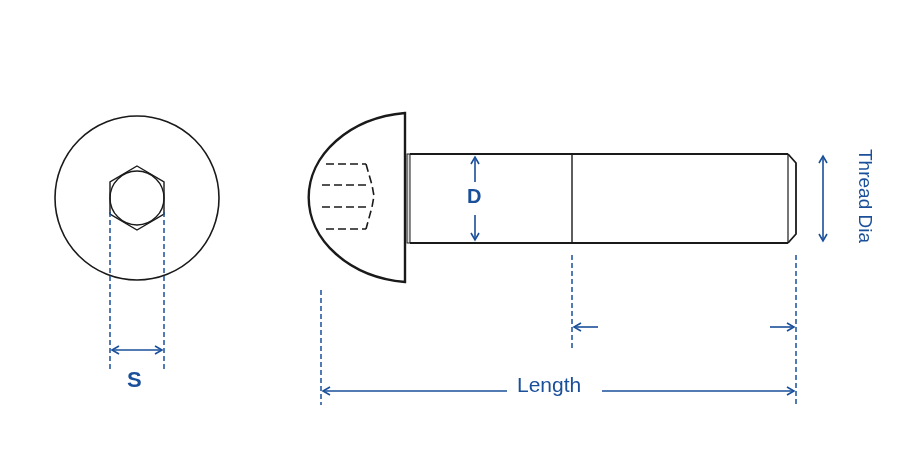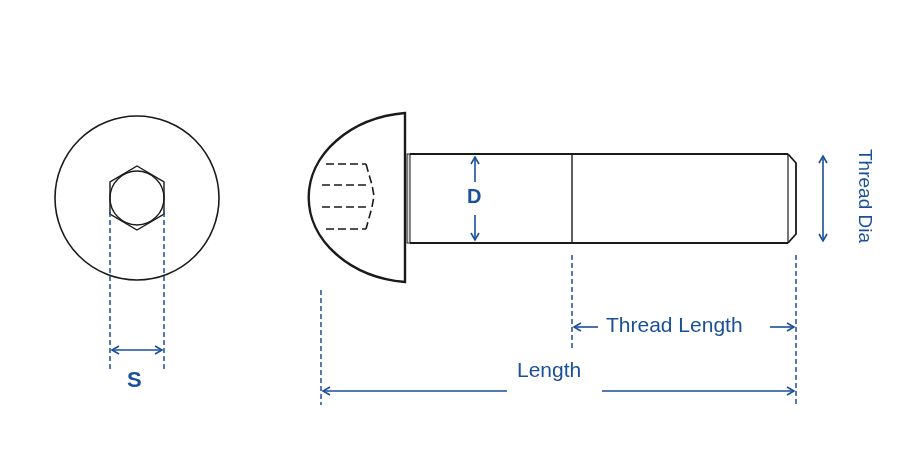--- a/index.html
+++ b/index.html
@@ -2,21 +2,21 @@
 <html><head>
   <meta charset="utf-8">
   <style>
     html, body { margin: 0; padding: 0; background: #ffffff; }
     .canvas { position: relative; width: 900px; height: 450px; background: #ffffff; overflow: hidden; }
     svg { position: absolute; left: 0; top: 0; }
     .lbl { position: absolute; font-family: "Liberation Sans", sans-serif; color: #1a4f9a; white-space: nowrap; }
     .lbl-s { left: 127px; top: 367px; font-size: 22px; font-weight: bold; }
     .lbl-d { left: 467px; top: 185px; font-size: 20px; font-weight: bold; }
     .lbl-thread-length { left: 606px; top: 313px; font-size: 21px; }
-    .lbl-length { left: 517px; top: 358px; font-size: 21px; }
+    .lbl-length { left: 517px; top: 373px; font-size: 21px; }
     .lbl-thread-dia { left: 810px; top: 185px; font-size: 19px; transform: rotate(90deg); transform-origin: center center; width: 110px; text-align: center; }
   </style>
 </head>
 <body>
 
 <div class="canvas">
   <svg width="900" height="450" viewBox="0 0 900 450">
     <defs>
       <marker id="arr" markerWidth="10" markerHeight="10" refX="8" refY="5" orient="auto" markerUnits="userSpaceOnUse">
         <path d="M1,1 L8,5 L1,9" fill="none" stroke="#1a4f9a" stroke-width="1.6"></path>
@@ -66,16 +66,15 @@
       <line x1="598" y1="327" x2="574" y2="327" stroke="#1a4f9a" stroke-width="1.6" marker-end="url(#arr)"></line>
       <line x1="770" y1="327" x2="794" y2="327" stroke="#1a4f9a" stroke-width="1.6" marker-end="url(#arr)"></line>
 
       <line x1="507" y1="391" x2="323" y2="391" stroke="#1a4f9a" stroke-width="1.6" marker-end="url(#arr)"></line>
       <line x1="602" y1="391" x2="794" y2="391" stroke="#1a4f9a" stroke-width="1.6" marker-end="url(#arr)"></line>
     </g>
   </svg>
 
   <div class="lbl lbl-s">S</div>
   <div class="lbl lbl-d">D</div>
-  <div class="lbl lbl-thread-length">Thread Length</div>
   <div class="lbl lbl-length">Length</div>
   <div class="lbl lbl-thread-dia">Thread Dia</div>
 </div>
 
 </body></html>

